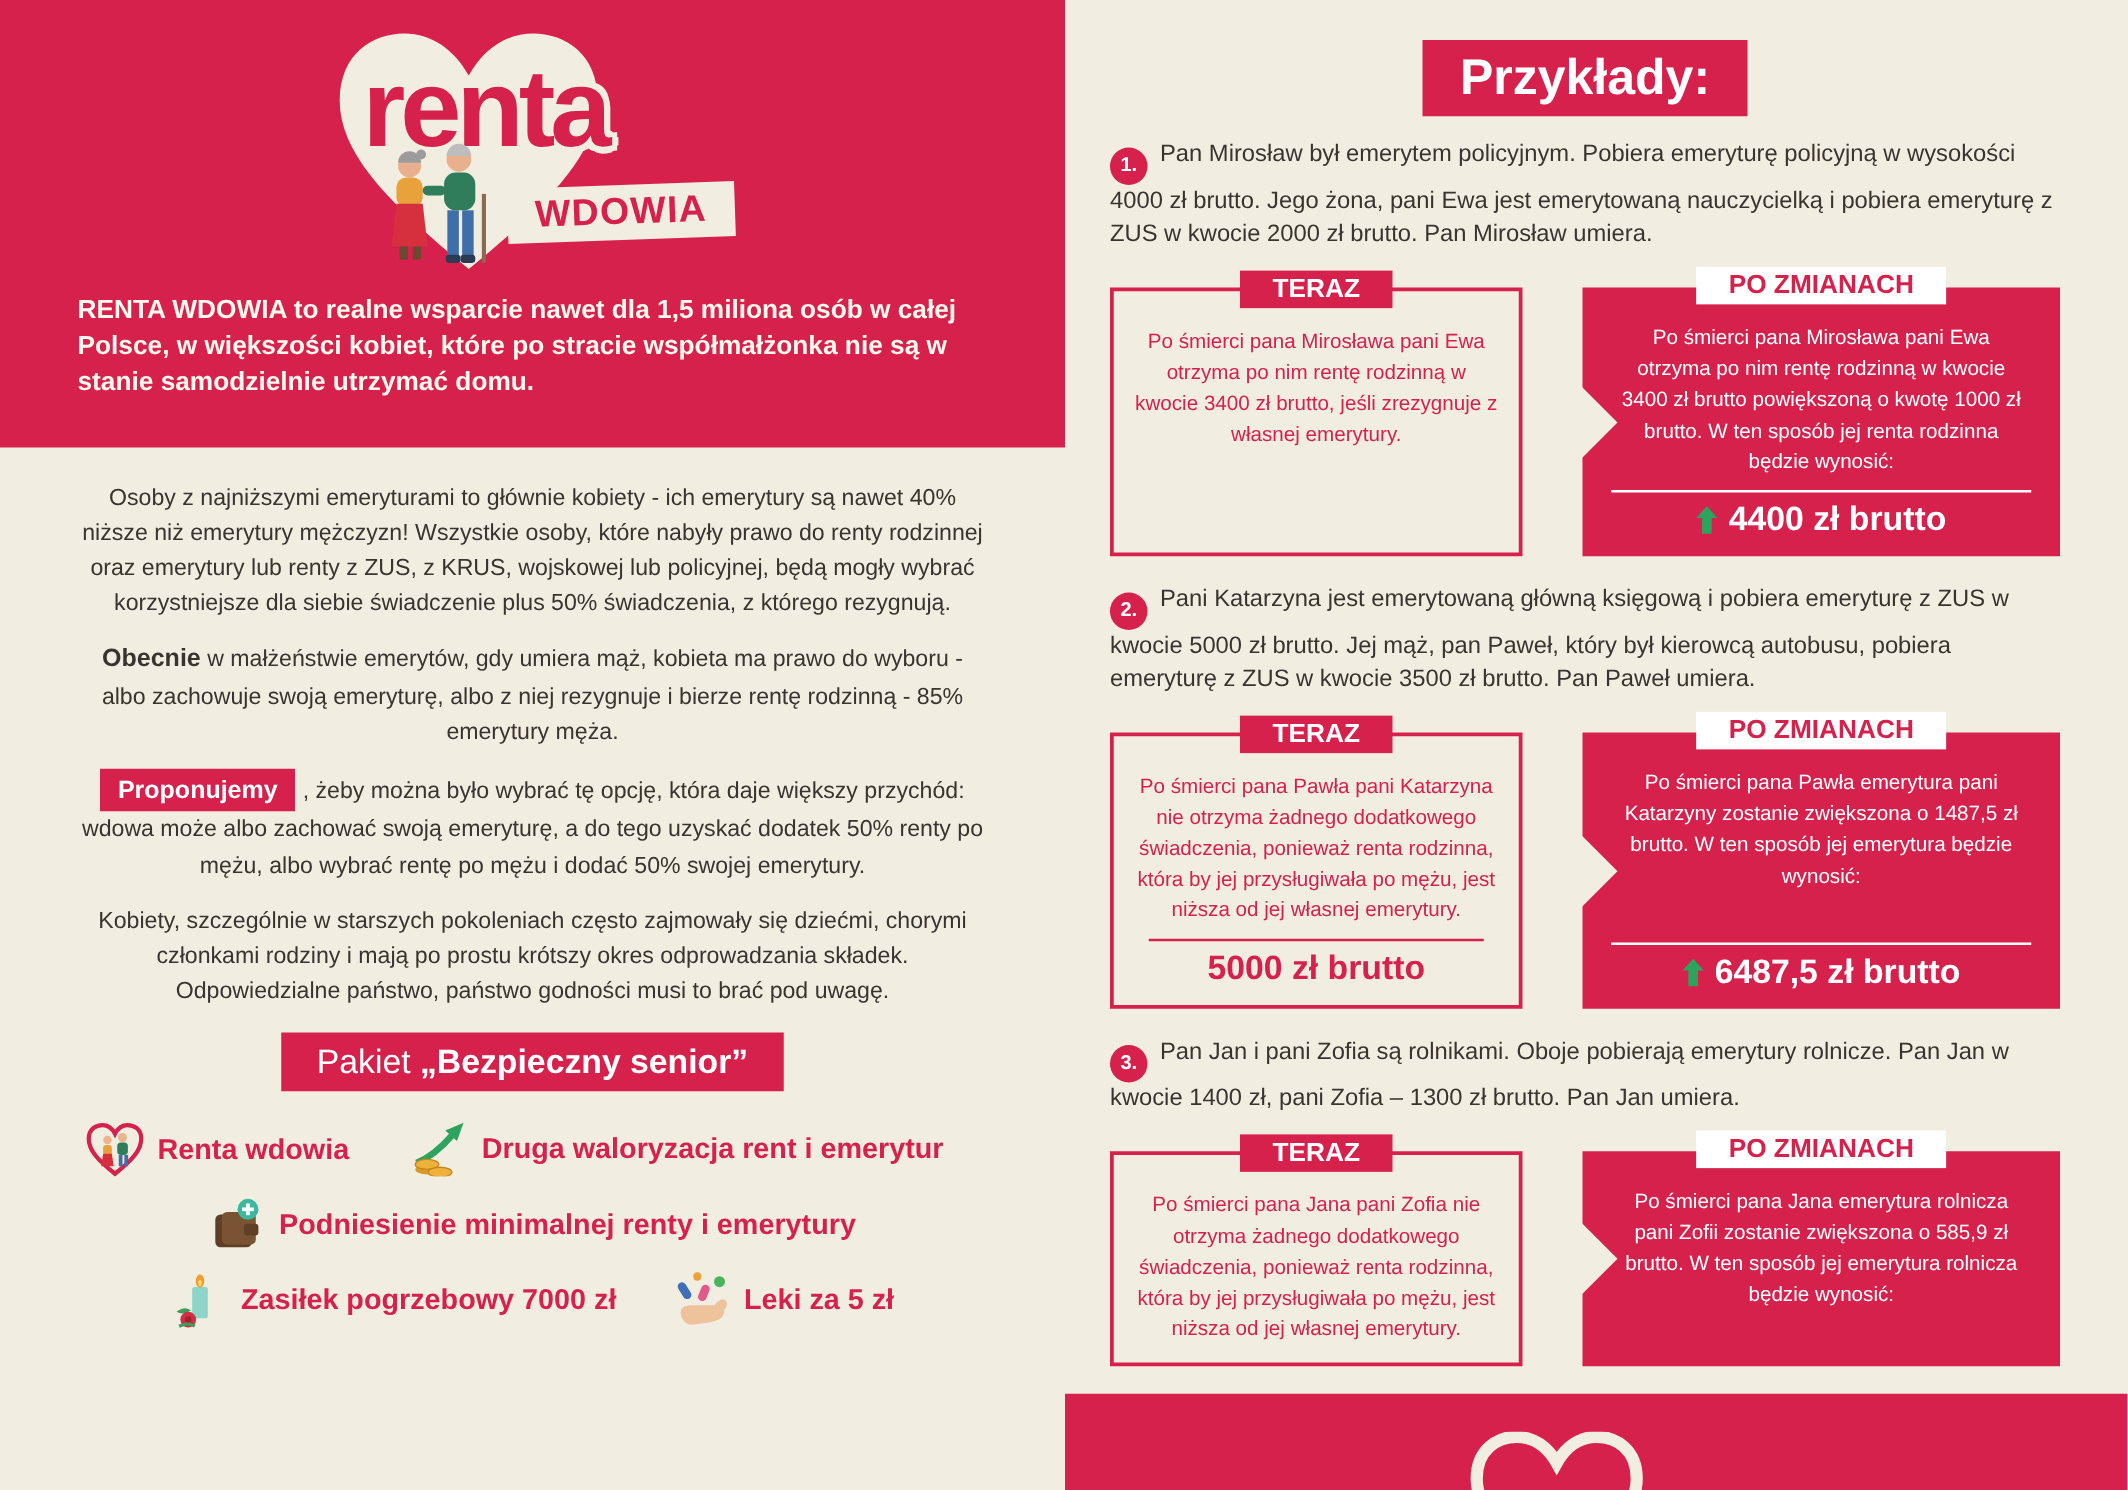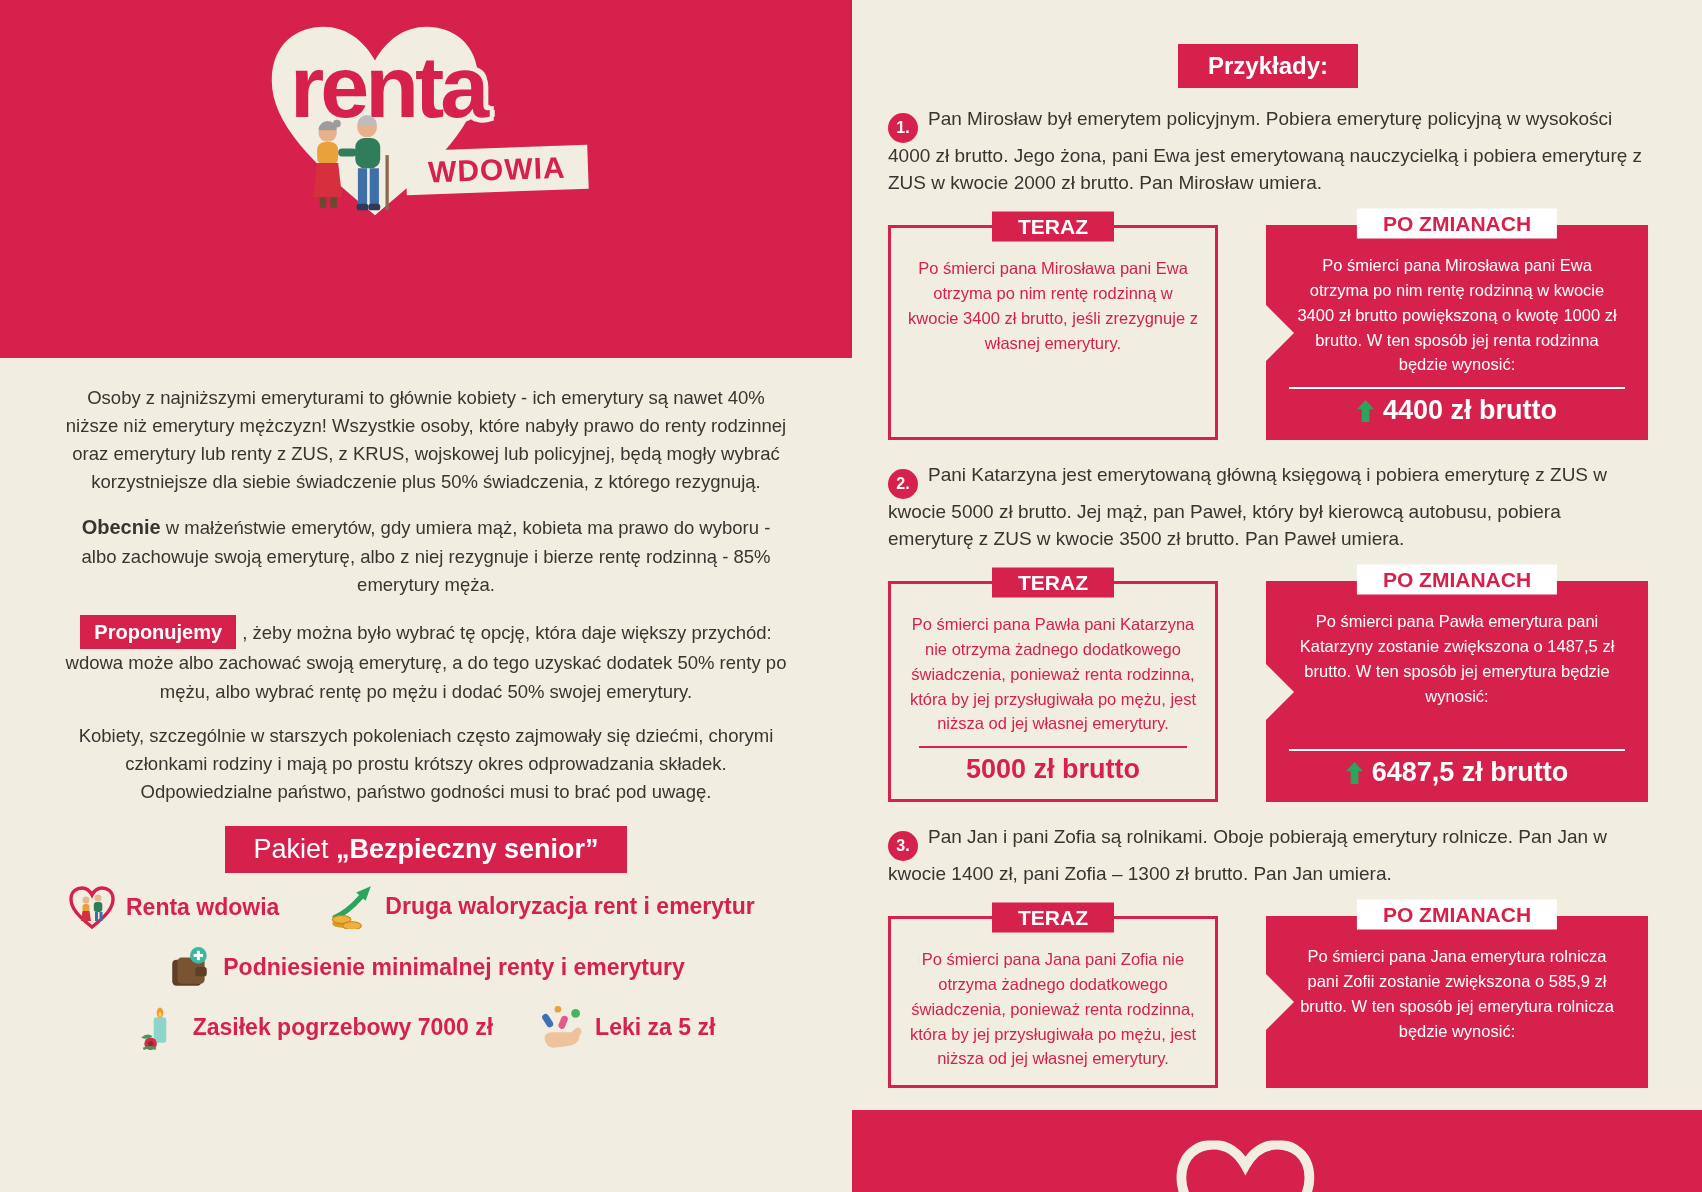--- a/index.html
+++ b/index.html
@@ -33,38 +33,38 @@
   
   .logo.inverse .logo-heart path{fill:none;stroke:var(--cream);stroke-width:7;}
   .logo.small{transform:scale(.62);transform-origin:center center;}
 
   .left-body{padding:26px 62px 0;flex:1;}
   .para{color:var(--dark);font-size:18.5px;line-height:1.52;margin-bottom:16px;text-align:center;}
   .para b{font-weight:800;font-size:20px;}
   .highlight{display:inline-block;background:var(--red);color:#fff;font-weight:800;font-size:20px;
     padding:2px 14px;margin-right:6px;}
 
-  .pakiet-badge{width:fit-content;margin:20px auto 12px;background:var(--red);color:#fff;
+  .pakiet-badge{width:fit-content;margin:20px auto 24px;background:var(--red);color:#fff;
     font-size:27px;padding:8px 28px;}
   .pakiet-badge b{font-weight:800;}
 
   .benefits{padding:0 2px;}
   .benefit-row{display:flex;align-items:flex-start;margin-bottom:8px;min-height:52px;}
   .benefit-row.split{justify-content:flex-start;gap:48px;padding-left:4px;}
   .benefit-row.center{justify-content:center;}
   .benefit-row.duo{justify-content:center;gap:44px;}
   .benefit{display:flex;align-items:center;gap:10px;}
   .benefit-label{color:var(--red);font-weight:800;font-size:23px;white-space:nowrap;}
   .benefit svg{flex-shrink:0;}
 
   
   .right-panel{width:850px;height:1192px;background:var(--cream);display:flex;flex-direction:column;}
   .right-content{flex:1;padding:32px 54px 0 36px;}
-  .title-badge{width:fit-content;margin:12px auto 18px;background:var(--red);color:#fff;
-    font-weight:800;font-size:24px;padding:8px 30px;}
+  .title-badge{width:fit-content;margin:0 auto 18px;background:var(--red);color:#fff;
+    font-weight:800;font-size:40px;padding:8px 30px;}
 
   .example{margin-bottom:22px;}
   .ex-intro{color:var(--dark);font-size:19px;line-height:1.42;}
   .num-badge{display:inline-flex;width:30px;height:30px;border-radius:50%;background:var(--red);
     color:#fff;font-weight:800;font-size:16px;align-items:center;justify-content:center;
     margin-right:10px;vertical-align:-8px;}
 
   .boxes{display:flex;align-items:stretch;margin:28px 0 14px;}
   .box{position:relative;display:flex;flex-direction:column;justify-content:space-between;
     padding:28px 16px 14px;}
@@ -114,20 +114,21 @@
           <path d="M40.5 11 a7.5 7.5 0 0 1 15 0 Z" fill="#bdbdbd"></path>
           <rect x="39" y="21" width="19" height="23" rx="7" fill="#2f7d5a"></rect>
           <rect x="26" y="29" width="14" height="6" rx="3" fill="#2f7d5a"></rect>
           <rect x="41" y="44" width="7" height="28" fill="#3f6fa8"></rect>
           <rect x="50" y="44" width="7" height="28" fill="#3f6fa8"></rect>
           <rect x="40" y="71" width="9" height="5" rx="2" fill="#2c3a55"></rect>
           <rect x="49" y="71" width="9" height="5" rx="2" fill="#2c3a55"></rect>
           <rect x="62" y="34" width="2.5" height="42" fill="#8a6a4f"></rect>
         </svg>
       </div>
+      <p class="hero-text">RENTA WDOWIA to realne wsparcie nawet dla 1,5 miliona osób w całej Polsce, w większości kobiet, które po stracie współmałżonka nie są w stanie samodzielnie utrzymać domu.</p>
     </div>
 
     <div class="left-body">
       <p class="para">Osoby z najniższymi emeryturami to głównie kobiety - ich emerytury są nawet 40% niższe niż emerytury mężczyzn! Wszystkie osoby, które nabyły prawo do renty rodzinnej oraz emerytury lub renty z ZUS, z KRUS, wojskowej lub policyjnej, będą mogły wybrać korzystniejsze dla siebie świadczenie plus 50% świadczenia, z którego rezygnują.</p>
       <p class="para"><b>Obecnie</b><span> w małżeństwie emerytów, gdy umiera mąż, kobieta ma prawo do wyboru - albo zachowuje swoją emeryturę, albo z niej rezygnuje i bierze rentę rodzinną - 85% emerytury męża.</span></p>
       <p class="para"><span class="highlight">Proponujemy</span><span>, żeby można było wybrać tę opcję, która daje większy przychód: wdowa może albo zachować swoją emeryturę, a do tego uzyskać dodatek 50% renty po mężu, albo wybrać rentę po mężu i dodać 50% swojej emerytury.</span></p>
       <p class="para">Kobiety, szczególnie w starszych pokoleniach często zajmowały się dziećmi, chorymi członkami rodziny i mają po prostu krótszy okres odprowadzania składek. Odpowiedzialne państwo, państwo godności musi to brać pod uwagę.</p>
 
       <div class="pakiet-badge"><span>Pakiet </span><b>„Bezpieczny senior”</b></div>
 

